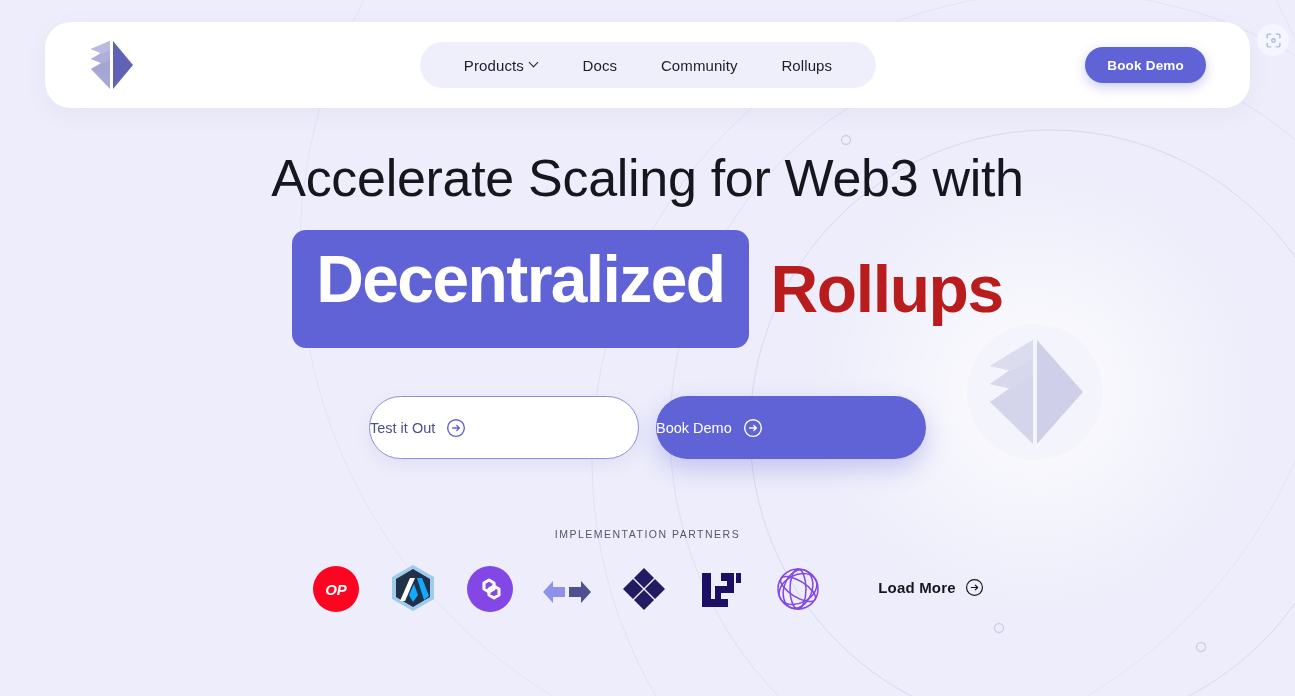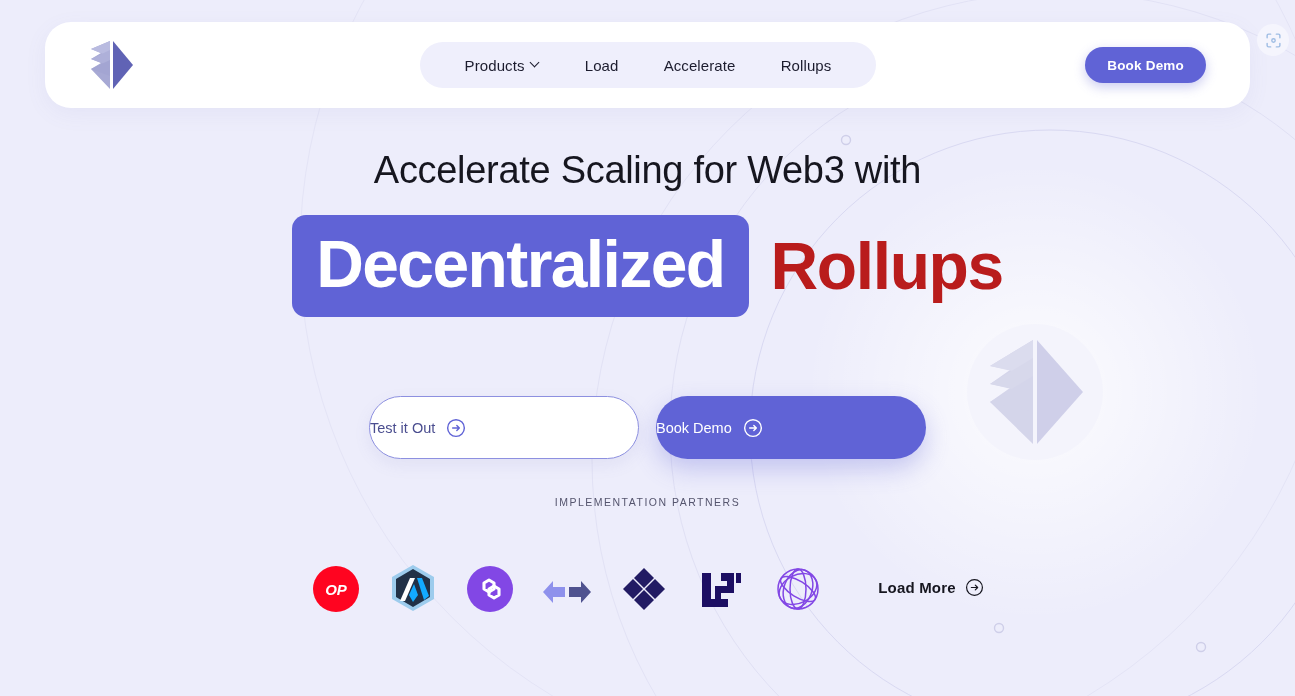--- a/index.html
+++ b/index.html
@@ -140,21 +140,21 @@
   .hero {
     position: absolute;
     left: 0;
     top: 150px;
     width: 1295px;
     z-index: 3;
     text-align: center;
   }
 
   .hero-line1 {
-    font-size: 38px;
+    font-size: 52px;
     font-weight: normal;
     color: #16161f;
     letter-spacing: -0.3px;
     line-height: 1.1;
   }
 
   .hero-line2 {
     margin-top: 23px;
     display: flex;
     align-items: center;
@@ -162,21 +162,21 @@
     gap: 22px;
     line-height: 1;
   }
 
   .hl-box {
     background: #6063d6;
     color: #ffffff;
     font-size: 66px;
     font-weight: bold;
     border-radius: 14px;
-    padding: 16px 24px 20px 24px;
+    padding: 16px 24px 36px 24px;
     letter-spacing: -1.6px;
     display: inline-block;
     line-height: 1;
   }
 
   .hl-plain {
     color: #b91c1c;
     font-size: 66px;
     font-weight: bold;
     letter-spacing: -1.4px;
@@ -220,21 +220,21 @@
     width: 270px;
     background: #6063d6;
     border: none;
     color: #ffffff;
     box-shadow: 0 10px 24px rgba(96,99,214,0.30);
   }
 
   
   .partners-label {
     position: absolute;
-    top: 496px;
+    top: 528px;
     left: 0;
     width: 1295px;
     text-align: center;
     font-size: 10.5px;
     letter-spacing: 1.5px;
     color: #55556e;
     font-weight: normal;
     z-index: 4;
   }
 
@@ -318,24 +318,24 @@
       <polygon points="24,1 24,49 44,25" fill="#6063b5"></polygon>
     </svg>
   </div>
 
   <nav class="nav-pill">
     <button class="nav-item">
       <span>Products</span>
       <span class="chev"></span>
     </button>
     <button class="nav-item">
-      <span>Load</span>
+      <span>Docs</span>
     </button>
     <button class="nav-item">
-      <span>Accelerate</span>
+      <span>Community</span>
     </button>
     <button class="nav-item">
       <span>Rollups</span>
     </button>
   </nav>
 
   <button class="header-cta">Book Demo</button>
 </header>
 
 <button class="capture-btn">

